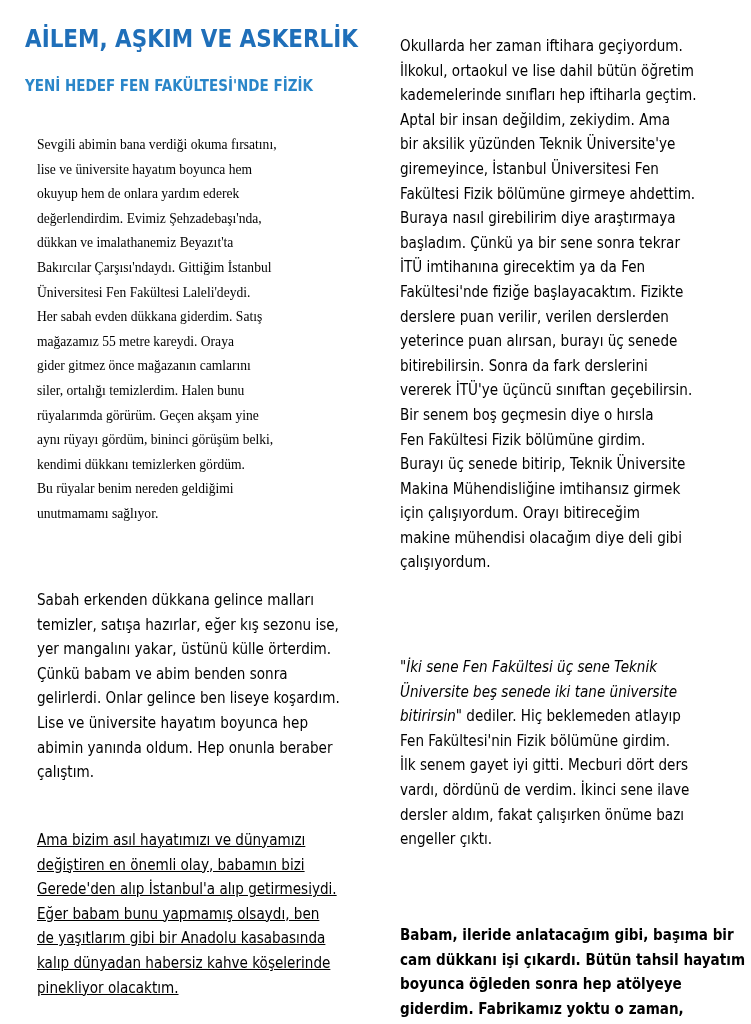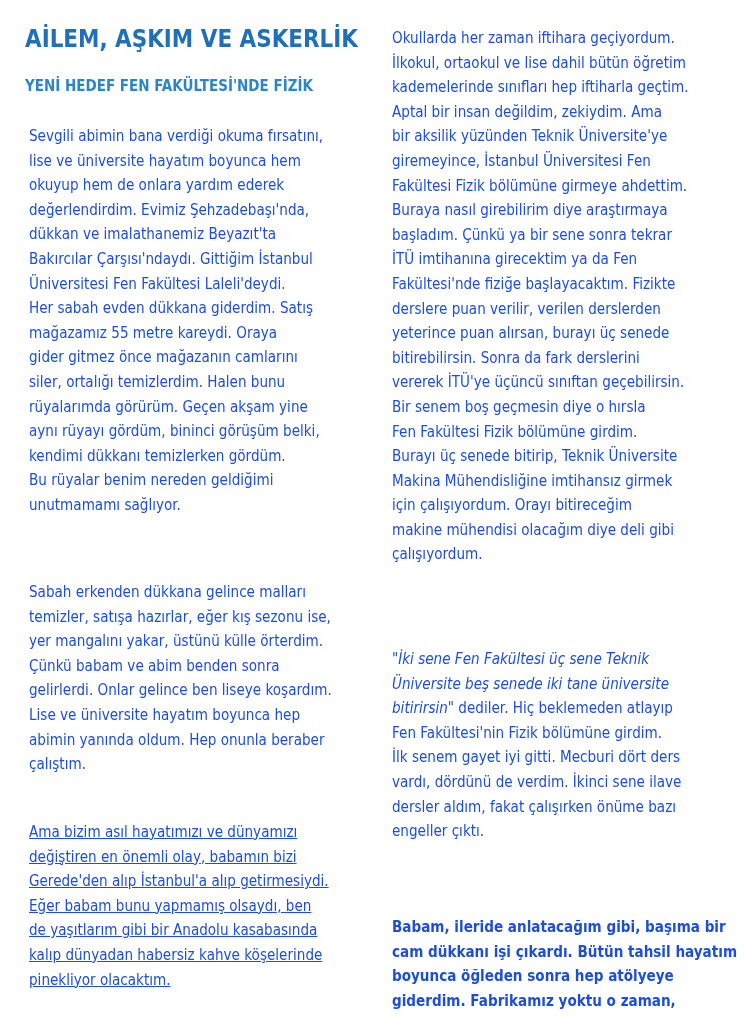--- a/index.html
+++ b/index.html
@@ -50,43 +50,43 @@
       font-weight: bold;
       color: #2a86c9;
       white-space: nowrap;
       transform: scaleX(0.87);
       transform-origin: left center;
       line-height: 20px;
     }
     .para {
       position: absolute;
       left: 0;
-      margin: 4px;
+      margin: 12px;
       font-size: 15.5px;
       line-height: 24.6px;
-      color: #1d4ed8;
+      color: #000000;
     }
     .line {
       display: block;
       white-space: nowrap;
       transform: scaleX(0.875);
       transform-origin: left center;
     }
     .it {
       font-style: italic;
     }
   </style>
 </head>
 <body>
 
 <div class="col col-left">
   <h1 class="title">AİLEM, AŞKIM VE ASKERLİK</h1>
   <h2 class="subtitle">YENİ HEDEF FEN FAKÜLTESİ'NDE FİZİK</h2>
 
-  <p class="para" style="top:120px;">
+  <p class="para" style="top:120px;font-family:Liberation Serif, serif;">
     <span class="line">Sevgili abimin bana verdiği okuma fırsatını,</span>
     <span class="line">lise ve üniversite hayatım boyunca hem</span>
     <span class="line">okuyup hem de onlara yardım ederek</span>
     <span class="line">değerlendirdim. Evimiz Şehzadebaşı'nda,</span>
     <span class="line">dükkan ve imalathanemiz Beyazıt'ta</span>
     <span class="line">Bakırcılar Çarşısı'ndaydı. Gittiğim İstanbul</span>
     <span class="line">Üniversitesi Fen Fakültesi Laleli'deydi.</span>
     <span class="line">Her sabah evden dükkana giderdim. Satış</span>
     <span class="line">mağazamız 55 metre kareydi. Oraya</span>
     <span class="line">gider gitmez önce mağazanın camlarını</span>

